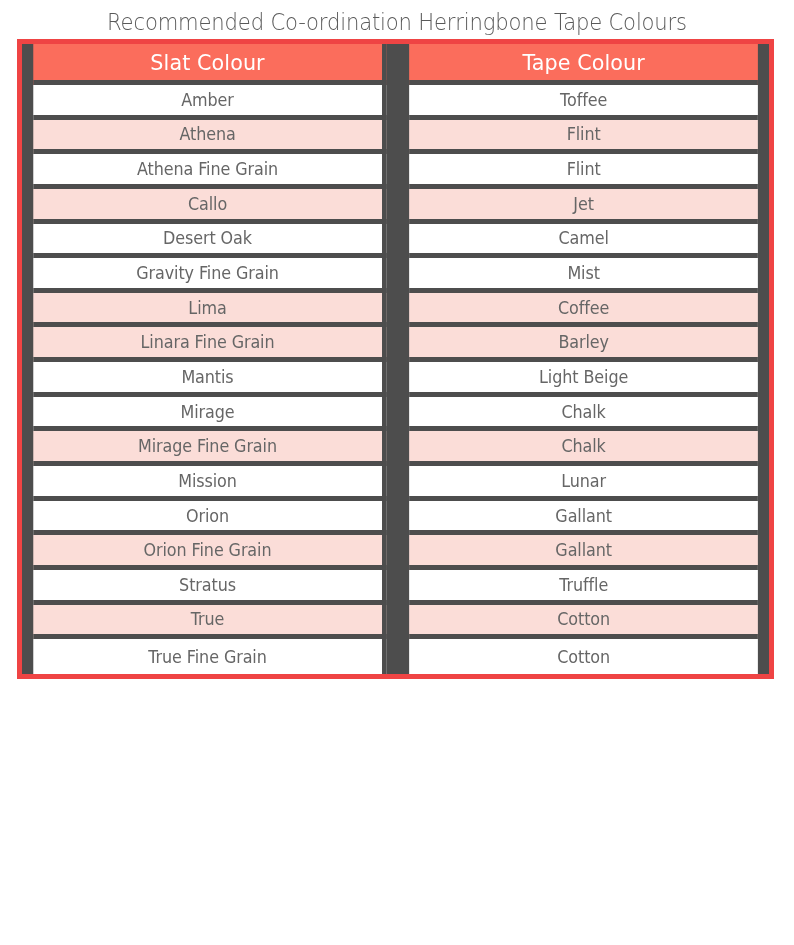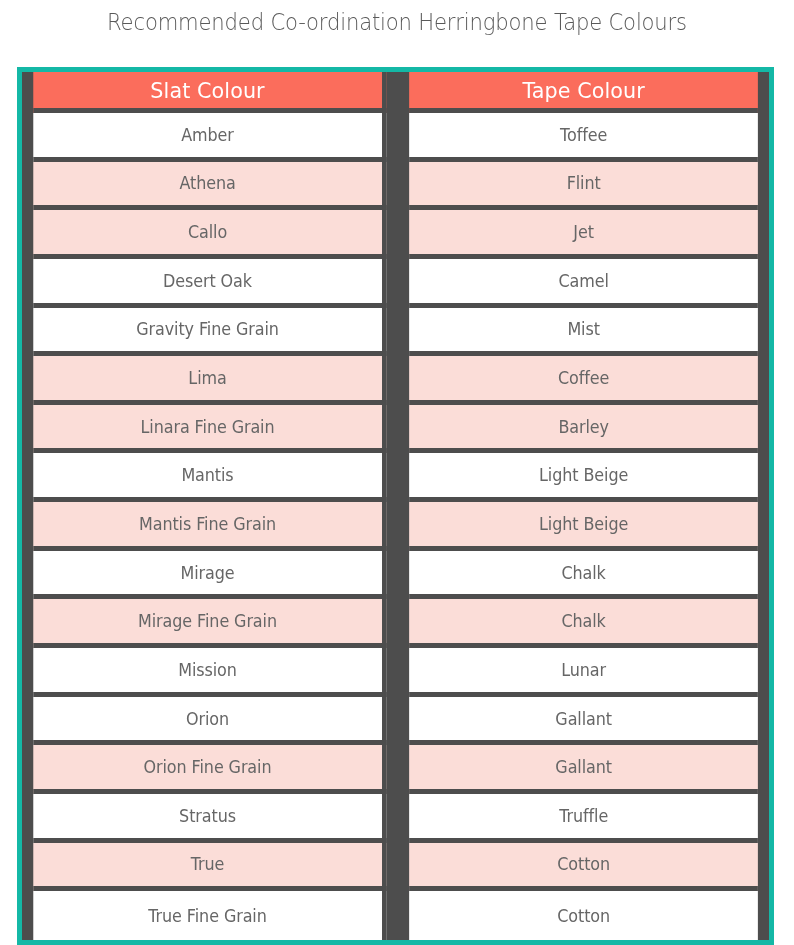--- a/index.html
+++ b/index.html
@@ -33,25 +33,25 @@
     padding: 8px 0 10px 0;
     line-height: 28px;
     white-space: nowrap;
     transform: scaleX(0.92);
     transform-origin: center center;
   }
 
   .table-wrap {
     position: absolute;
     left: 17px;
-    top: 67px;
+    top: 39px;
     width: 757px;
-    height: 878px;
+    height: 640px;
     box-sizing: border-box;
-    border: 5px solid #14b8a6;
+    border: 5px solid #ef4444;
     background: #4d4d4d;
   }
 
   table.colour-table {
     width: 100%;
     height: 100%;
     border-collapse: separate;
     border-spacing: 0;
     table-layout: fixed;
     background: #4d4d4d;
@@ -129,20 +129,24 @@
       </thead>
       <tbody id="table-body">
           <tr class="row-odd">
             <td>Amber</td>
             <td>Toffee</td>
           </tr>
           <tr class="row-even">
             <td>Athena</td>
             <td>Flint</td>
           </tr>
+          <tr class="row-odd">
+            <td>Athena Fine Grain</td>
+            <td>Flint</td>
+          </tr>
           <tr class="row-even">
             <td>Callo</td>
             <td>Jet</td>
           </tr>
           <tr class="row-odd">
             <td>Desert Oak</td>
             <td>Camel</td>
           </tr>
           <tr class="row-odd">
             <td>Gravity Fine Grain</td>
@@ -151,24 +155,20 @@
           <tr class="row-even">
             <td>Lima</td>
             <td>Coffee</td>
           </tr>
           <tr class="row-even">
             <td>Linara Fine Grain</td>
             <td>Barley</td>
           </tr>
           <tr class="row-odd">
             <td>Mantis</td>
-            <td>Light Beige</td>
-          </tr>
-          <tr class="row-even">
-            <td>Mantis Fine Grain</td>
             <td>Light Beige</td>
           </tr>
           <tr class="row-odd">
             <td>Mirage</td>
             <td>Chalk</td>
           </tr>
           <tr class="row-even">
             <td>Mirage Fine Grain</td>
             <td>Chalk</td>
           </tr>

